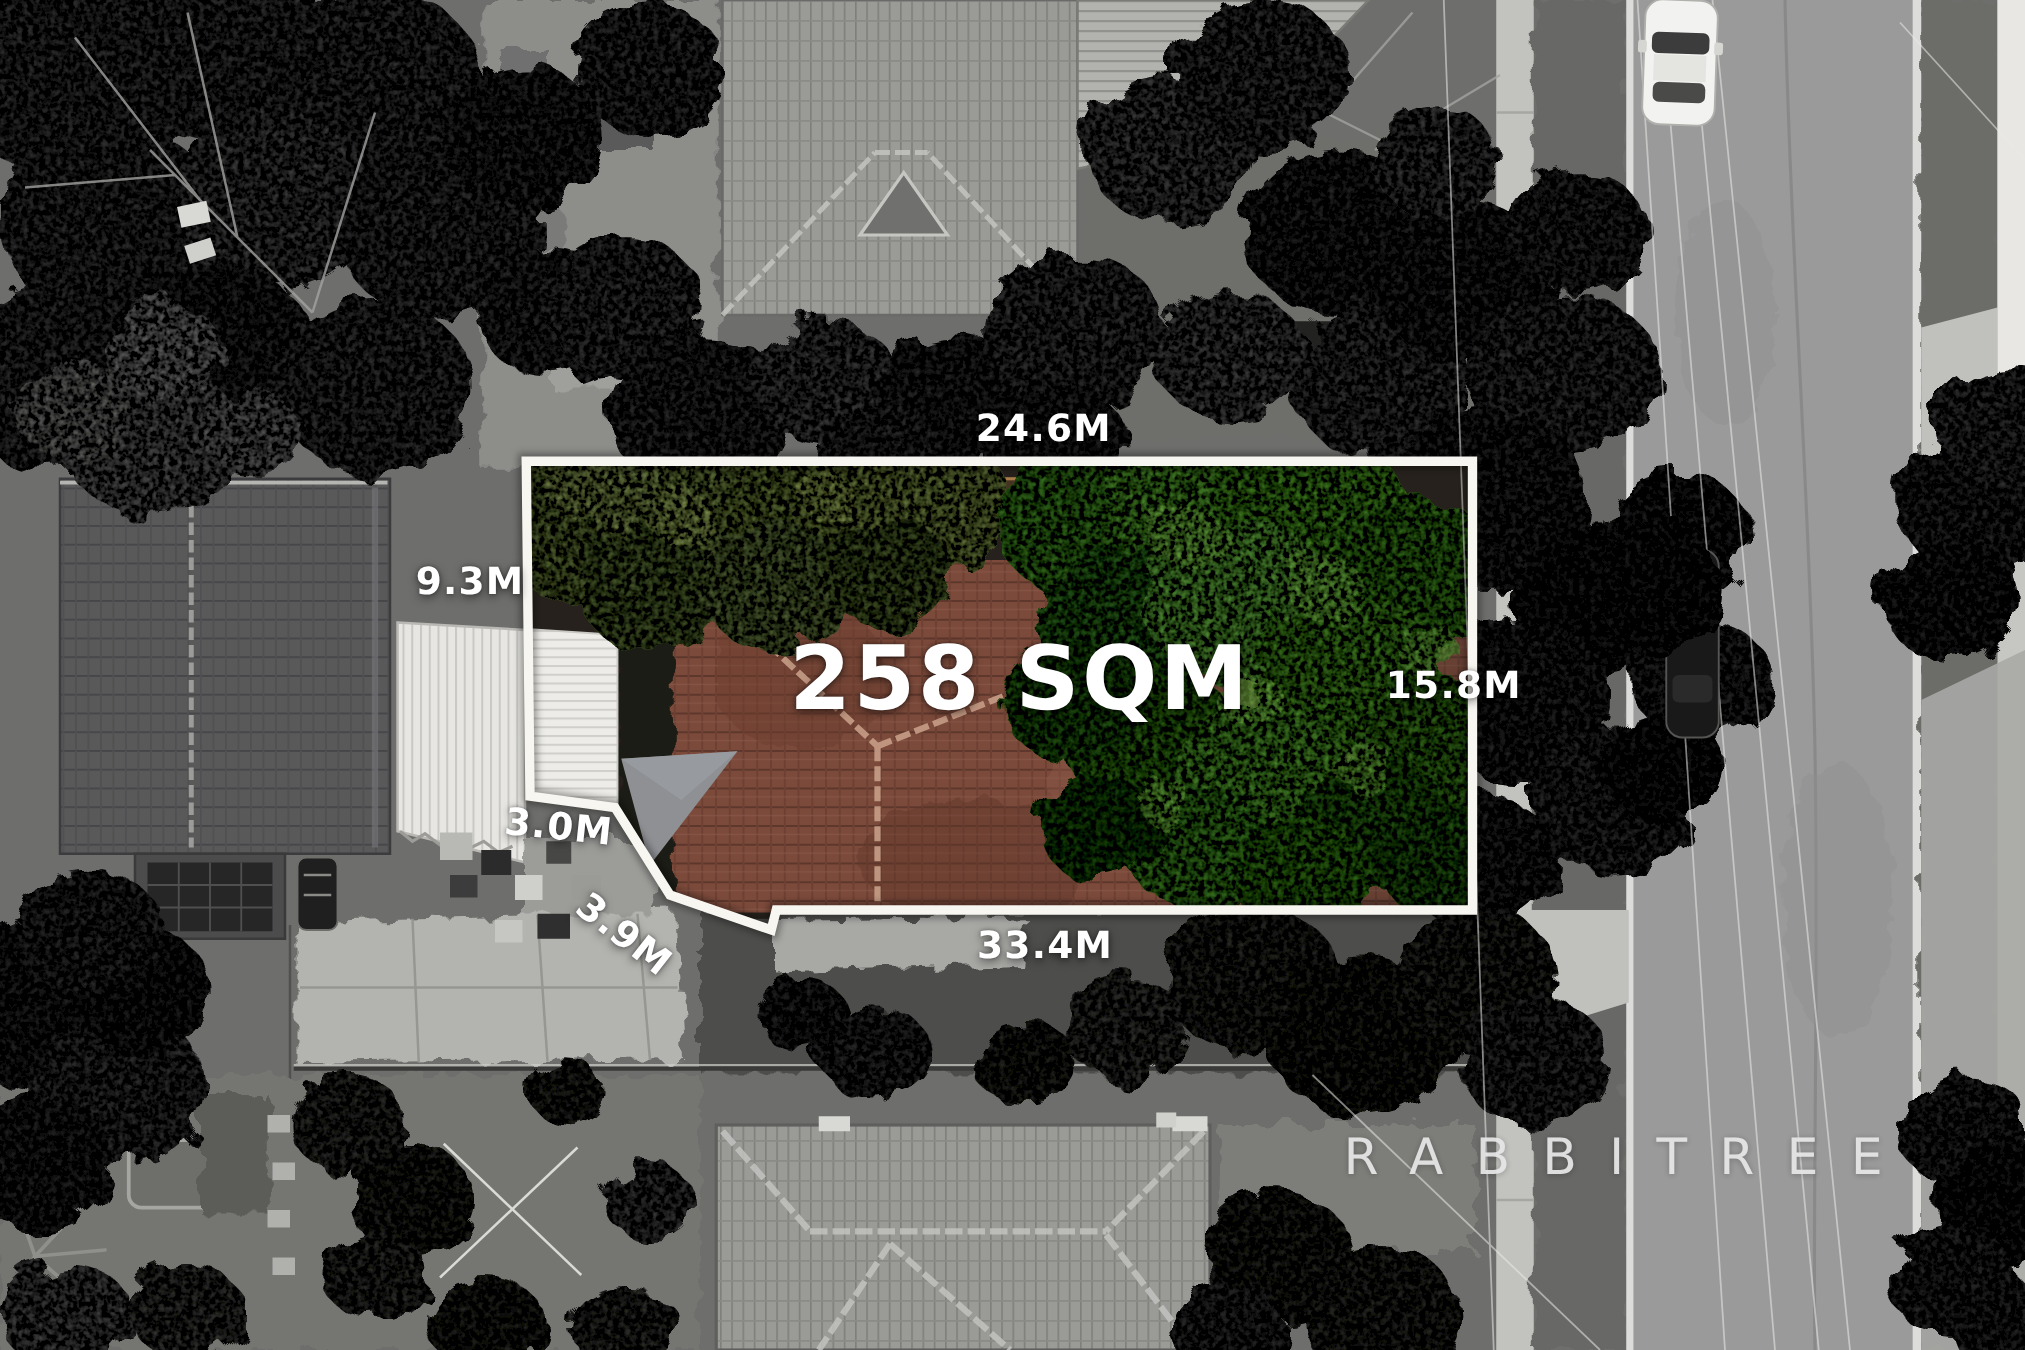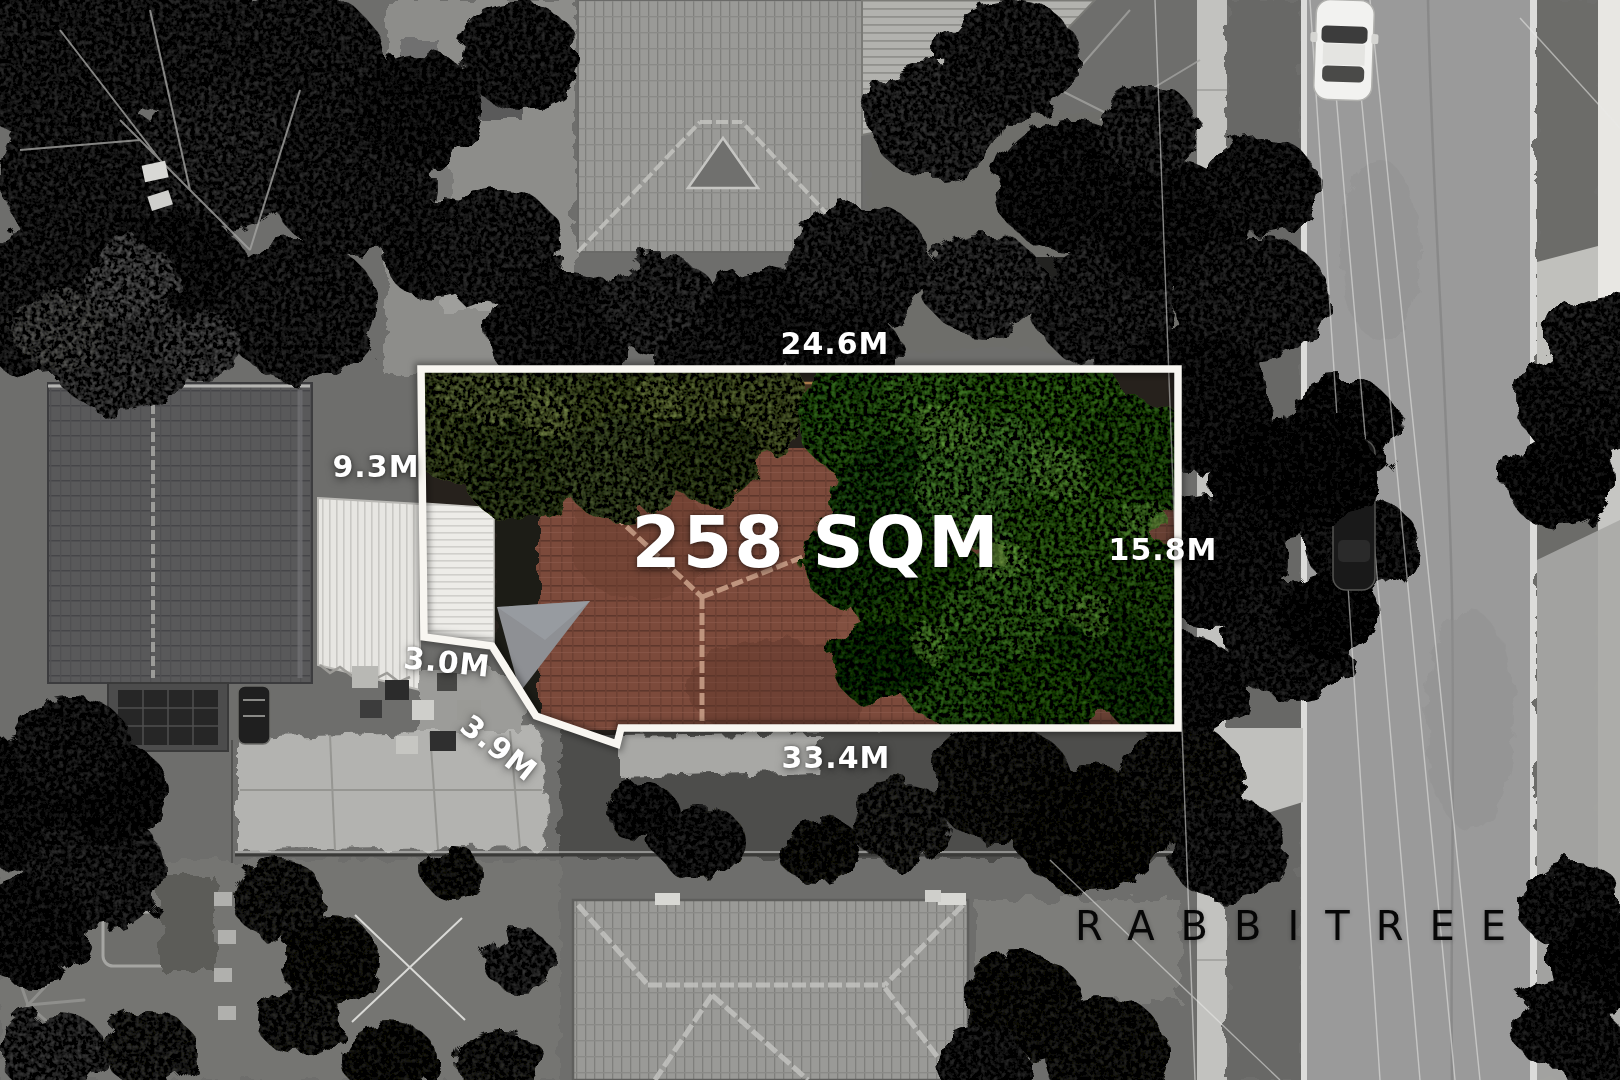--- a/index.html
+++ b/index.html
@@ -6,21 +6,21 @@
   .stage{position:relative;width:1620px;height:1080px;overflow:hidden;
          font-family:"DejaVu Sans","Liberation Sans",sans-serif;background:#757575;}
   .stage svg{position:absolute;left:0;top:0;display:block;}
   .ovl{position:absolute;color:#fff;font-weight:bold;white-space:nowrap;
        text-shadow:0 2px 8px rgba(0,0,0,.55),0 0 3px rgba(0,0,0,.35);
        transform:translate(-50%,-50%);z-index:5;}
   .dim{font-size:30px;letter-spacing:1px;}
   .dim-rot6{transform:translate(-50%,-50%) rotate(6deg);}
   .dim-rot38{transform:translate(-50%,-50%) rotate(38deg);}
   .area{font-size:71px;letter-spacing:2px;text-align:center;line-height:90px;}
-  .watermark{position:absolute;right:88px;top:903px;z-index:6;color:#000000;opacity:.95;
+  .watermark{position:absolute;right:88px;top:903px;z-index:6;color:#e5e5e5;opacity:.95;
        font-size:40px;font-weight:normal;letter-spacing:26px;white-space:nowrap;
        text-shadow:0 1px 5px rgba(0,0,0,.25);}
 </style>
 </head>
 <body>
 
 <div class="stage">
 <svg width="1620" height="1080" viewBox="0 0 1620 1080">
 <defs>
   <filter id="fol" x="-15%" y="-15%" width="130%" height="130%">

